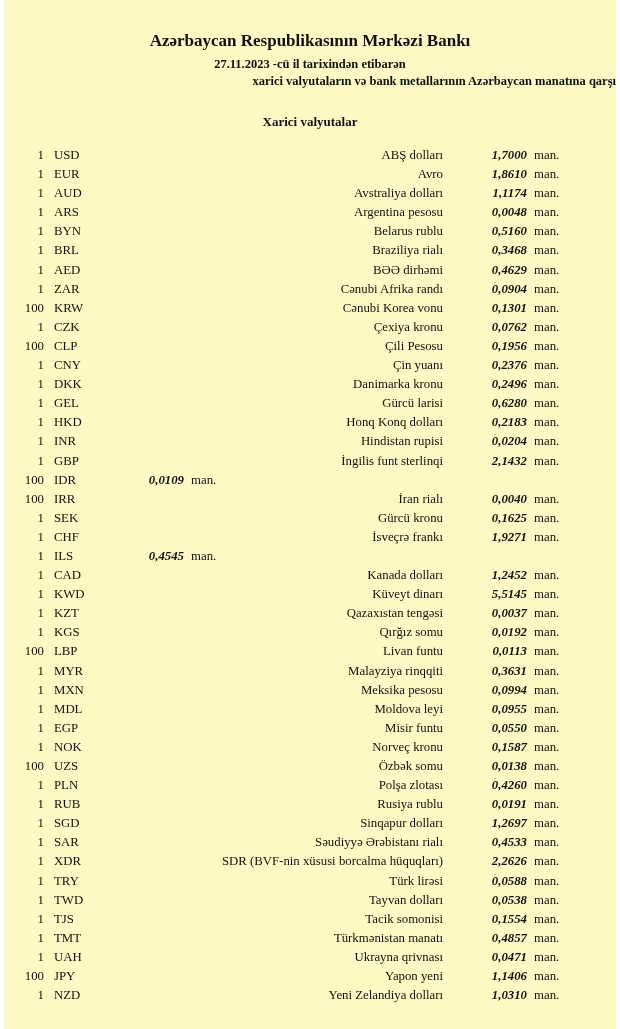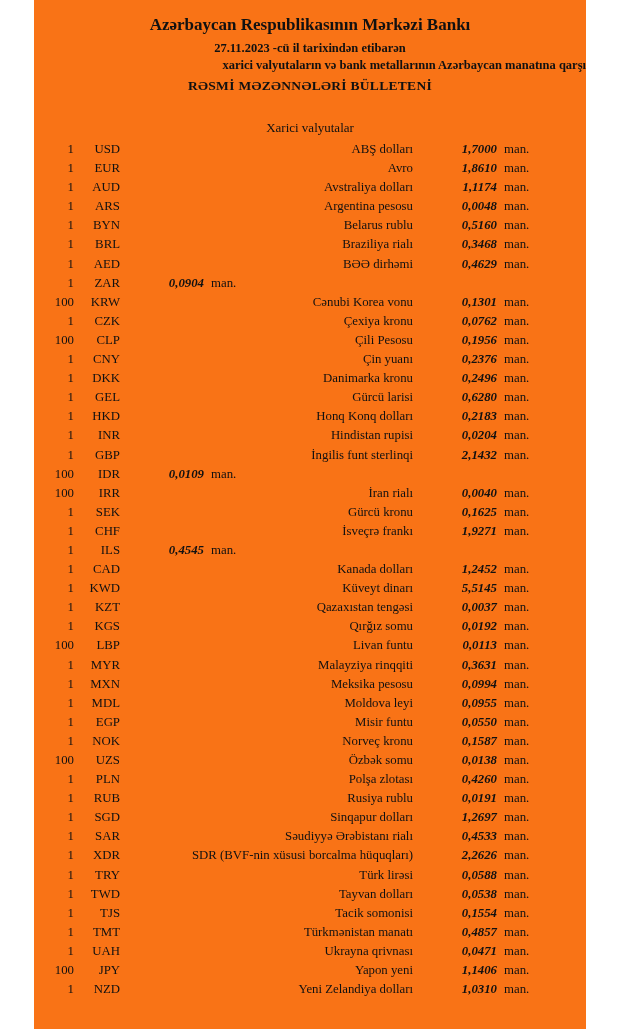--- a/index.html
+++ b/index.html
@@ -1,28 +1,28 @@
 <!DOCTYPE html>
 <html><head>
 <meta charset="utf-8">
 <style>
   html, body {
     margin: 0;
     padding: 0;
     background: #ffffff;
   }
   .page {
-    width: 552px;
+    width: 612px;
     height: 1029px;
     margin: 0 auto;
-    background: #f97316;
+    background: #fef9c3;
     font-family: "Liberation Serif", "DejaVu Serif", serif;
     color: #111111;
     box-sizing: border-box;
-    padding-top: 14px;
+    padding-top: 30px;
     overflow: hidden;
   }
   .hdr {
     text-align: center;
     font-weight: bold;
   }
   .hdr-title {
     font-size: 17px;
     line-height: 22px;
     margin-bottom: 4px;
@@ -37,45 +37,46 @@
     text-align: right;
   }
   .hdr-bulletin {
     font-size: 13.5px;
     line-height: 20px;
     margin-top: 2px;
     letter-spacing: 0.3px;
   }
   .section-title {
     text-align: center;
-    font-weight: normal;
+    font-weight: bold;
     font-size: 13px;
     line-height: 16px;
     margin-top: 24px;
-    margin-bottom: 6px;
+    margin-bottom: 18px;
   }
   .rates {
     box-sizing: border-box;
     padding-left: 12px;
     padding-right: 40px;
   }
   .row {
     display: flex;
     align-items: baseline;
     height: 19.1px;
     font-size: 12.8px;
   }
   .cell-qty {
     width: 28px;
     text-align: right;
     flex: 0 0 auto;
   }
   .cell-code {
     width: 46px;
-    text-align: right;
+    margin-left: 10px;
+    text-align: left;
     flex: 0 0 auto;
   }
   .cell-name {
     flex: 1 1 auto;
     margin-left: 8px;
     text-align: right;
     white-space: nowrap;
     overflow: hidden;
   }
   .cell-rate {
@@ -94,21 +95,20 @@
 </style>
 </head>
 <body>
 
 <div class="page">
 
   <div class="hdr">
     <div class="hdr-title">Azərbaycan Respublikasının Mərkəzi Bankı</div>
     <div class="hdr-date">27.11.2023 -cü il tarixindən etibarən</div>
     <div class="hdr-sub">xarici valyutaların və bank metallarının Azərbaycan manatına qarşı</div>
-    <div class="hdr-bulletin">RƏSMİ MƏZƏNNƏLƏRİ BÜLLETENİ</div>
   </div>
 
   <div class="section-title">Xarici valyutalar</div>
 
   <div class="rates">
       <div class="row">
         <span class="cell-qty">1</span>
         <span class="cell-code">USD</span>
         <span class="cell-name">ABŞ dolları</span>
         <span class="cell-rate">1,7000</span>
@@ -152,20 +152,21 @@
       <div class="row">
         <span class="cell-qty">1</span>
         <span class="cell-code">AED</span>
         <span class="cell-name">BƏƏ dirhəmi</span>
         <span class="cell-rate">0,4629</span>
         <span class="cell-unit">man.</span>
       </div>
       <div class="row">
         <span class="cell-qty">1</span>
         <span class="cell-code">ZAR</span>
+        <span class="cell-name">Cənubi Afrika randı</span>
         <span class="cell-rate">0,0904</span>
         <span class="cell-unit">man.</span>
       </div>
       <div class="row">
         <span class="cell-qty">100</span>
         <span class="cell-code">KRW</span>
         <span class="cell-name">Cənubi Korea vonu</span>
         <span class="cell-rate">0,1301</span>
         <span class="cell-unit">man.</span>
       </div>

